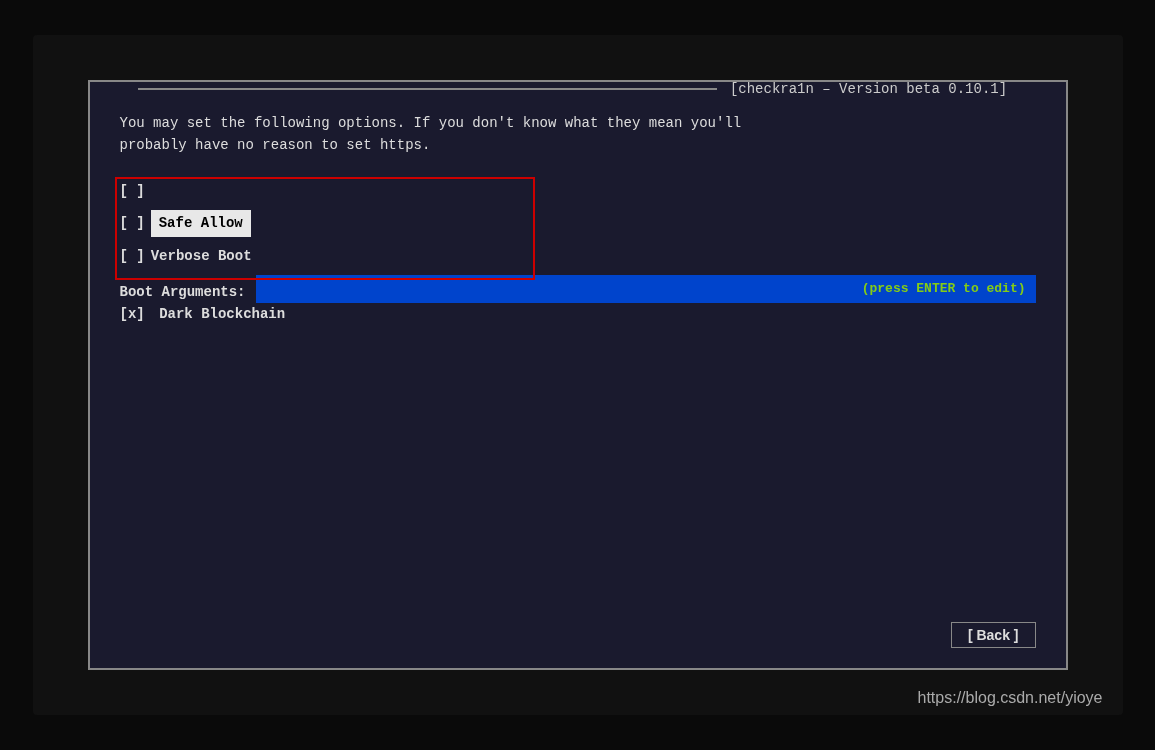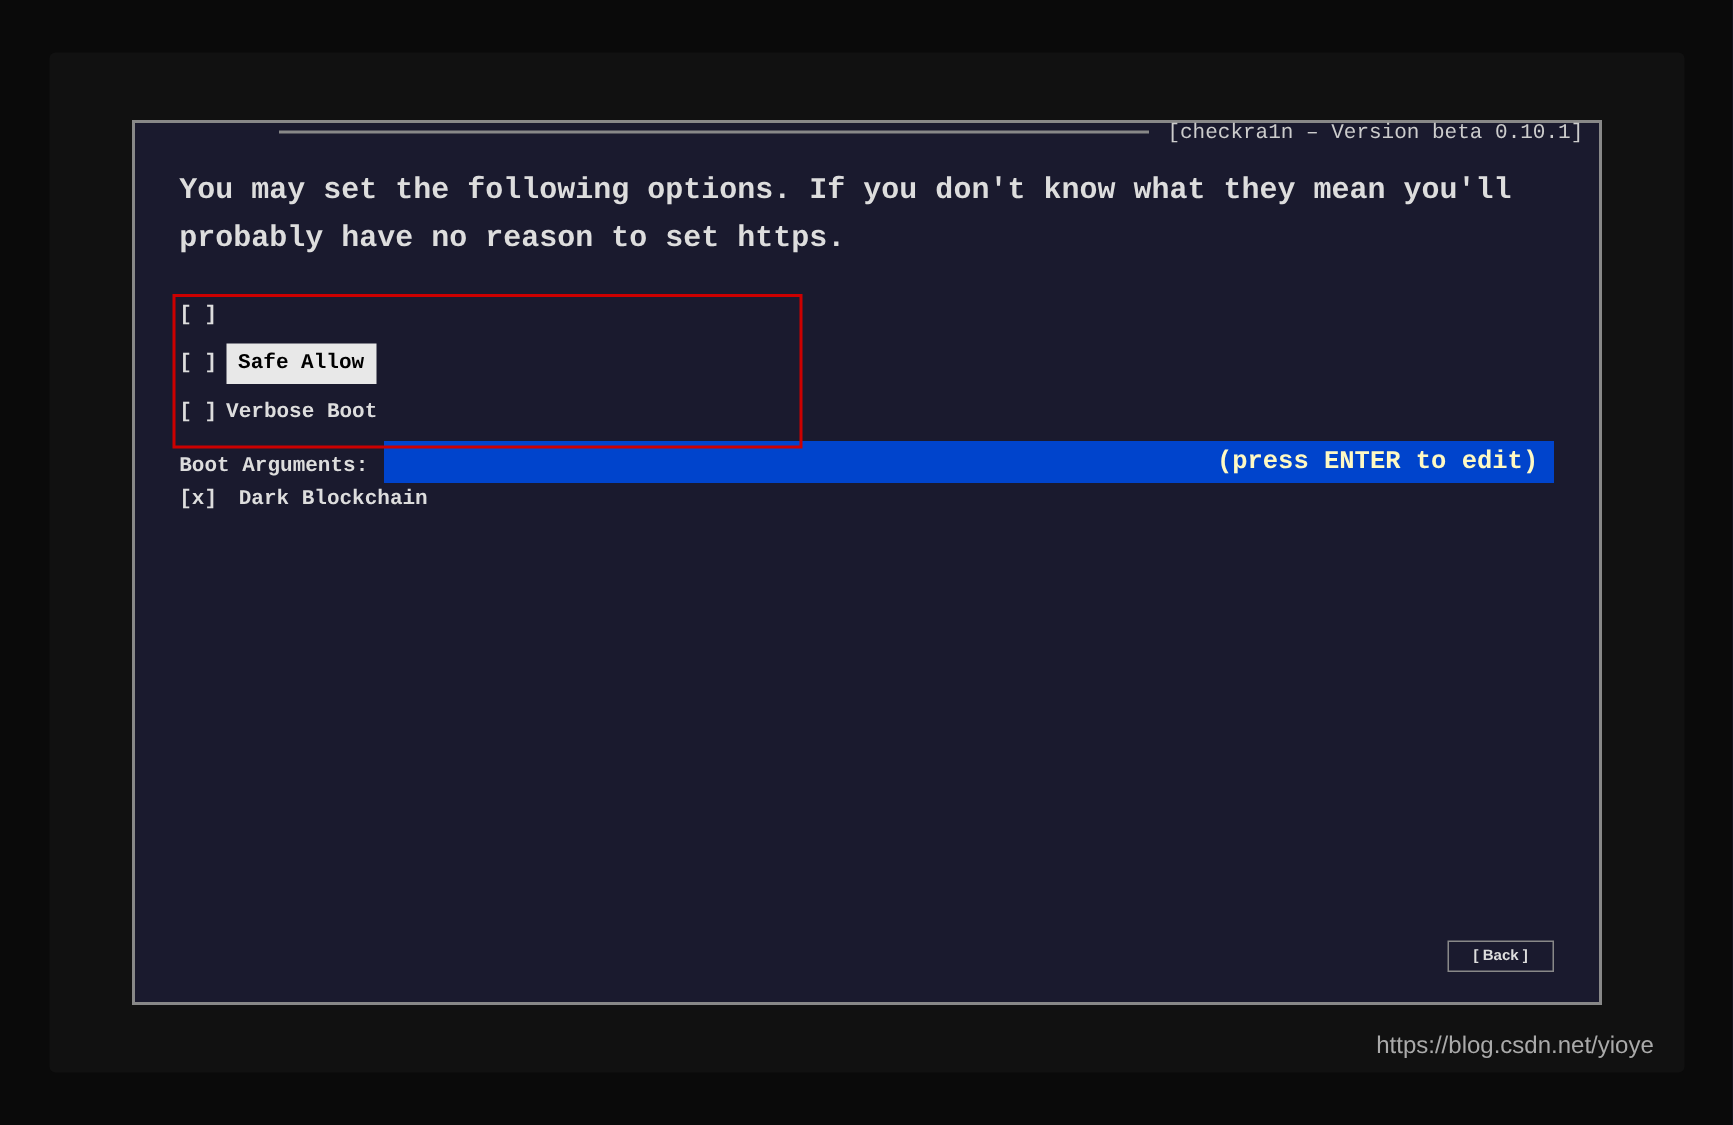--- a/index.html
+++ b/index.html
@@ -33,21 +33,21 @@
       border: 2px solid #888;
       position: relative;
       padding: 0;
     }
 
     .title-bar {
       position: absolute;
       top: -1px;
       left: 0;
       right: 0;
-      text-align: right;
+      text-align: center;
       color: #ccc;
       font-size: 14px;
       padding-right: 10px;
       background: transparent;
       pointer-events: none;
     }
 
     .title-bar::before {
       content: '';
       display: inline-block;
@@ -61,23 +61,23 @@
       padding: 30px 30px 20px 30px;
       color: #ddd;
       font-size: 14px;
       line-height: 1.6;
       position: relative;
       height: 100%;
     }
 
     .intro-text {
       color: #ddd;
-      font-size: 20px;
+      font-size: 14px;
       margin-bottom: 20px;
-      font-weight: bold;
+      font-weight: normal;
     }
 
     .menu-list {
       margin-top: 10px;
       position: relative;
     }
 
     .menu-item {
       display: flex;
       align-items: center;
@@ -125,40 +125,40 @@
       height: 28px;
       flex: 1;
       margin-left: 10px;
       display: flex;
       align-items: center;
       justify-content: flex-end;
       padding-right: 10px;
     }
 
     .press-enter-text {
-      color: #fef9c3;
-      font-size: 17px;
+      color: #84cc16;
+      font-size: 13px;
       font-weight: bold;
     }
 
     .dark-blockchain-row {
       color: #ddd;
       font-size: 14px;
       font-weight: bold;
     }
 
     .back-button-area {
       position: absolute;
       bottom: 20px;
       right: 30px;
     }
 
     .back-button {
       color: #ddd;
-      font-size: 10px;
+      font-size: 14px;
       font-weight: bold;
       border: 1px solid #888;
       padding: 4px 16px;
       background: transparent;
       cursor: pointer;
     }
 
     .watermark {
       position: absolute;
       bottom: 8px;

